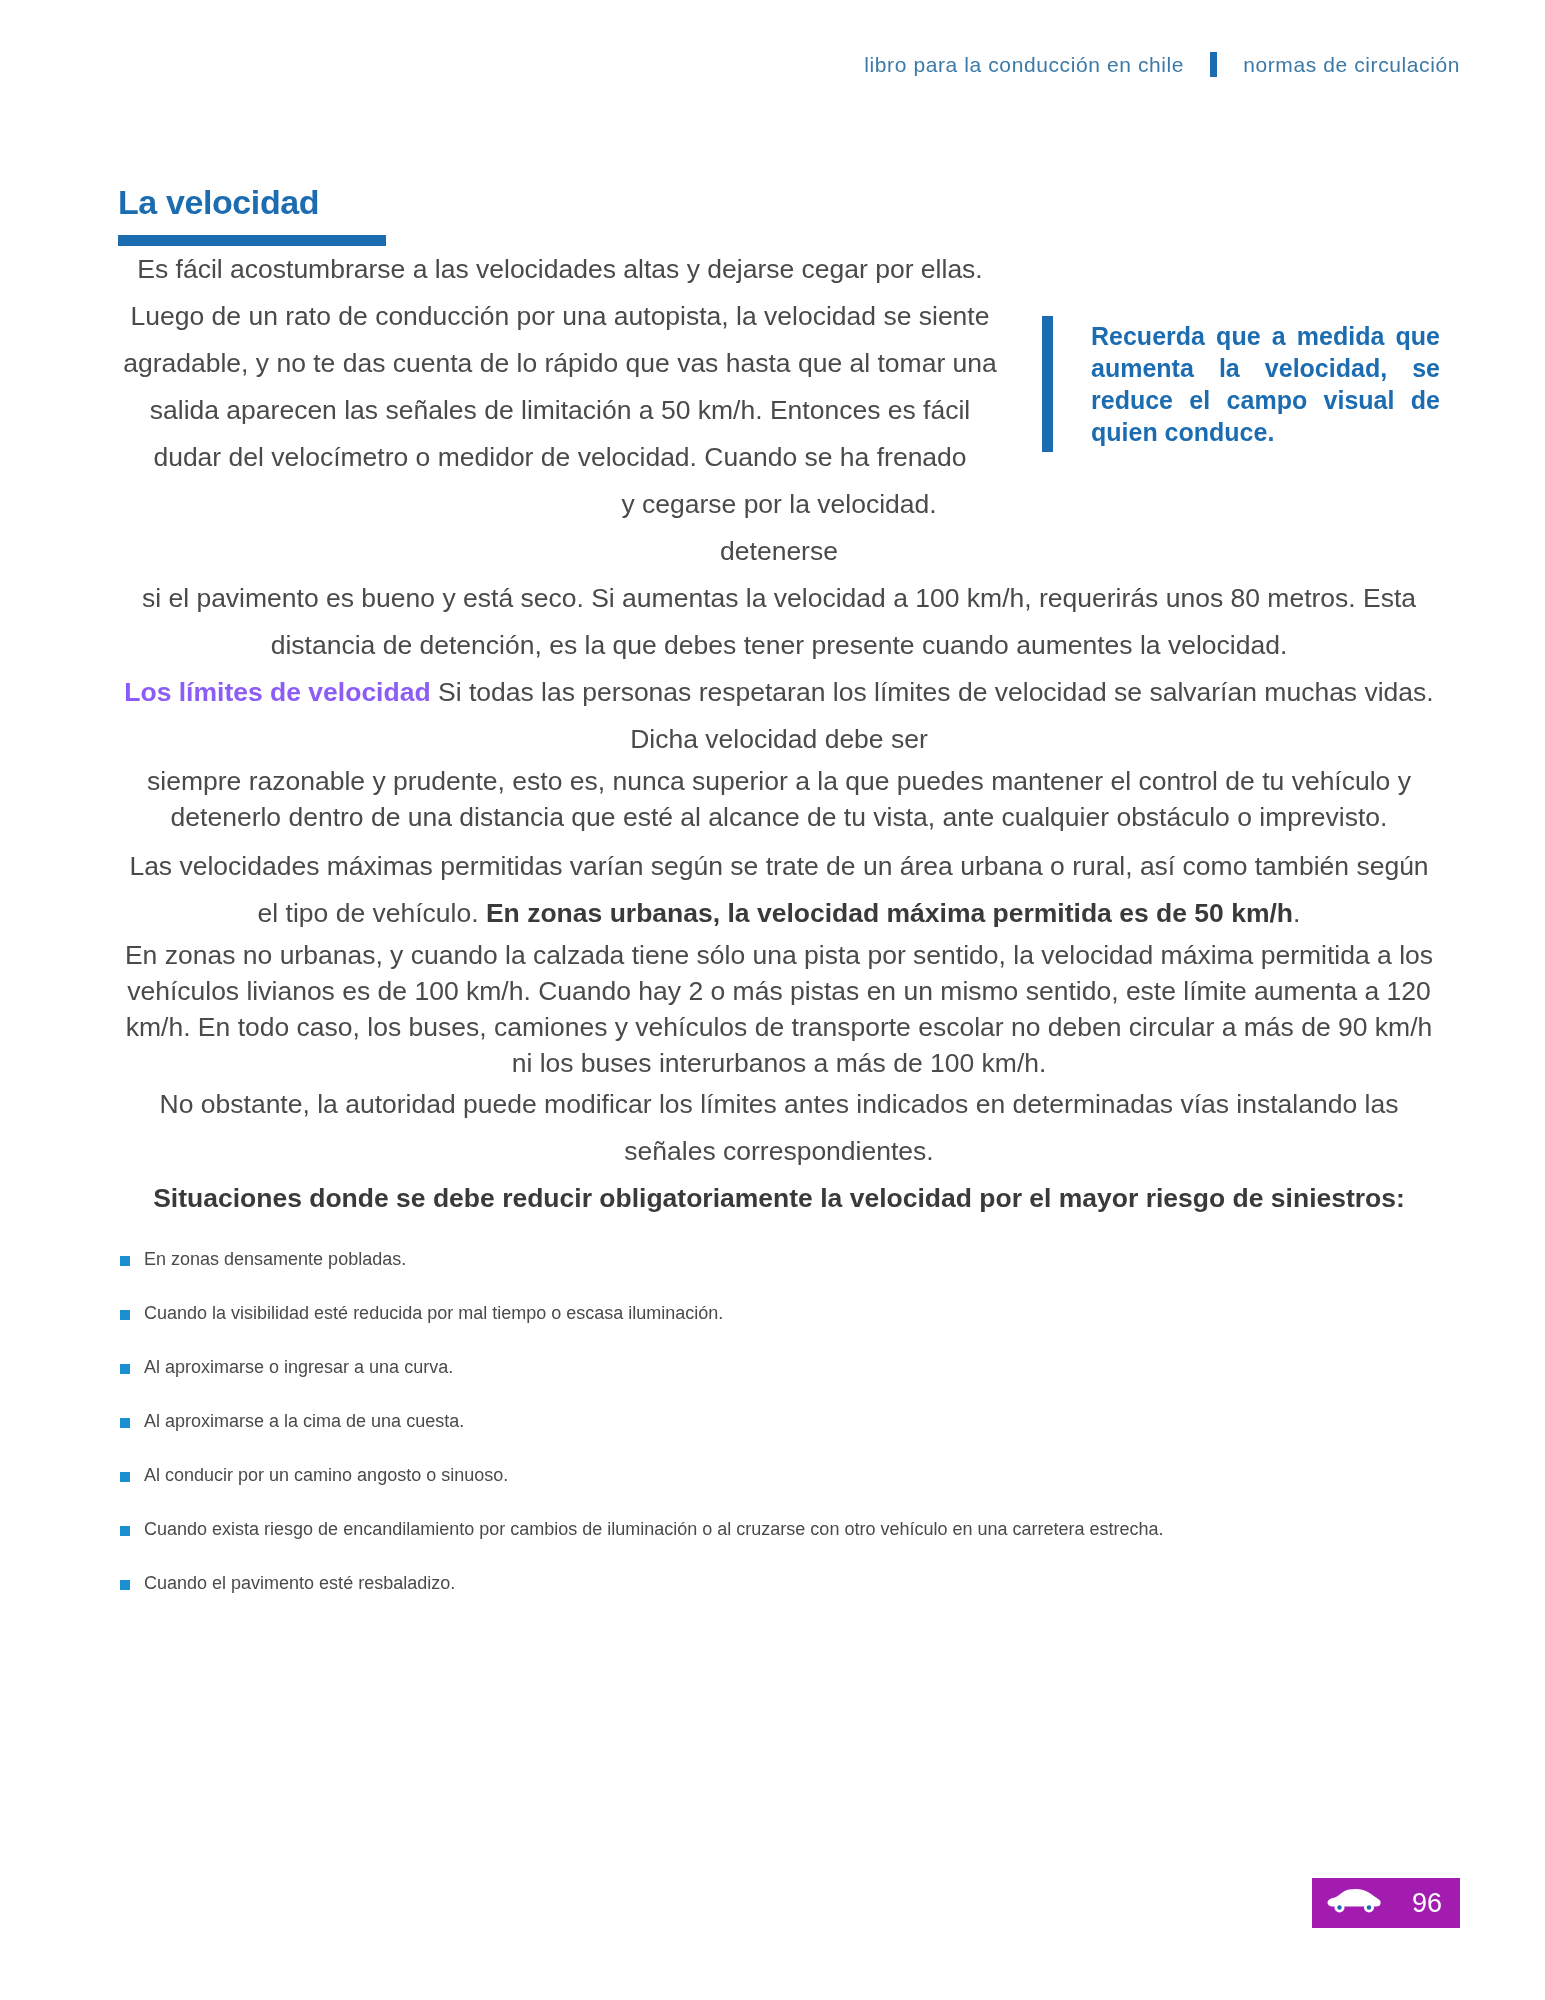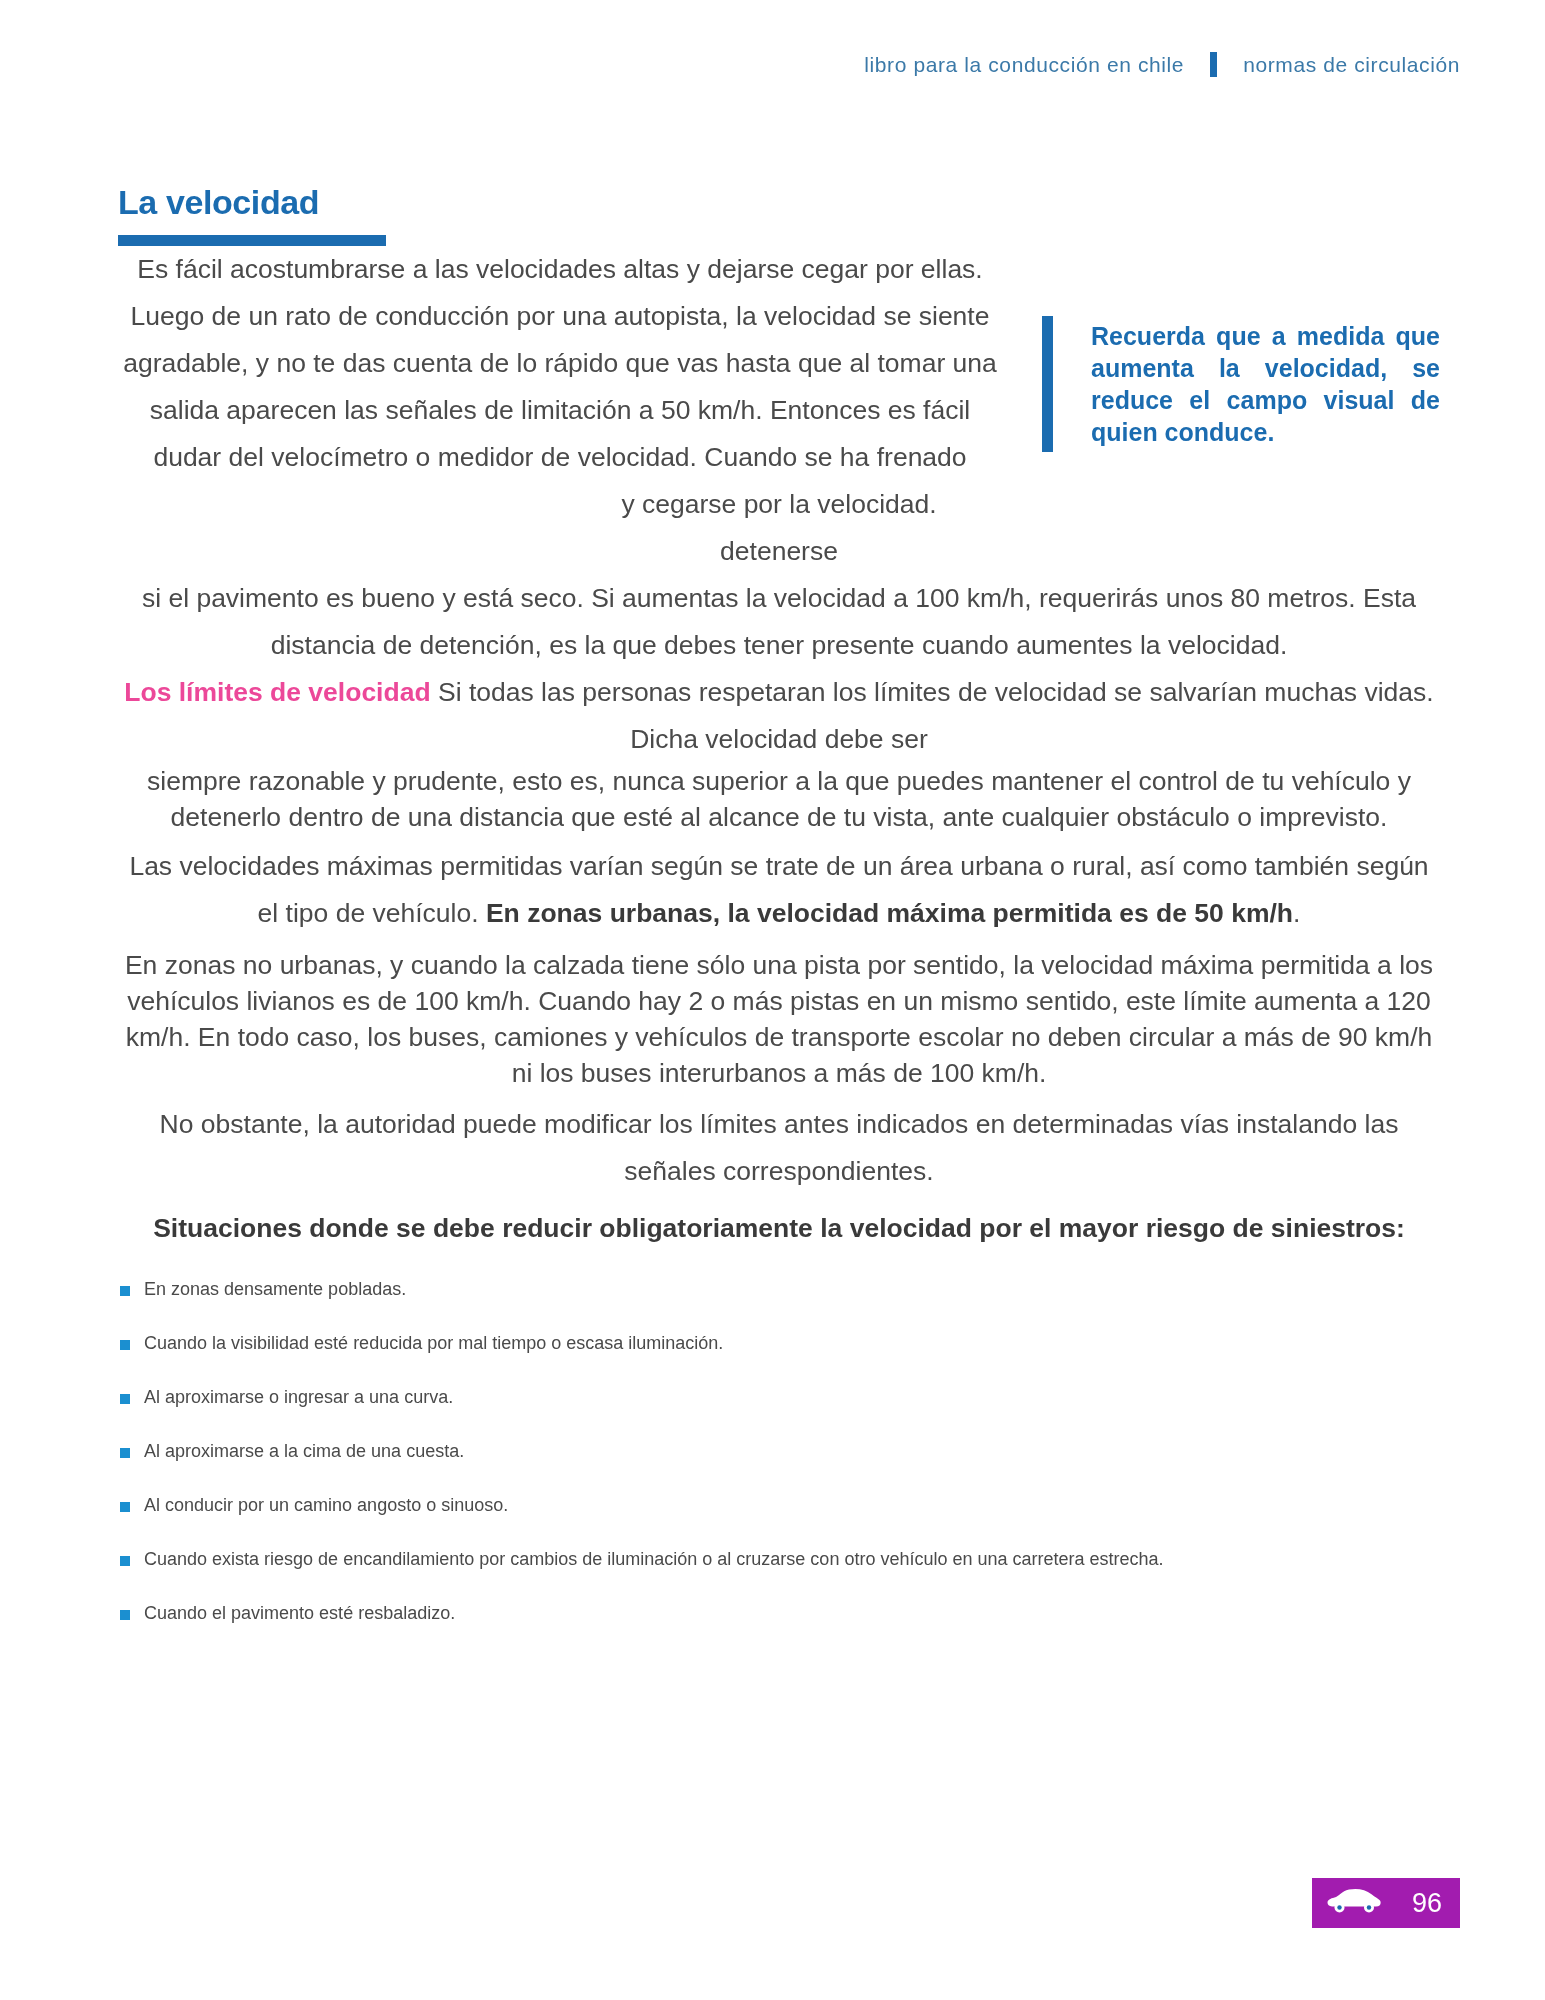--- a/index.html
+++ b/index.html
@@ -65,29 +65,29 @@
   p.body-text {
     margin: 0;
     font-size: 26.5px;
     line-height: 47px;
     color: #4a4a4a;
     font-family: "Liberation Sans Narrow", "Liberation Sans", sans-serif;
     font-stretch: condensed;
     text-align: center;
   }
   p.tight { line-height: 36px; }
-  p.gap-sm { margin-top: 10px; }
+  p.gap-sm { }
   p.gap-md { margin-top: 8px; }
 
   .justify { text-align: justify; }
 
   b.strong { font-weight: bold; color: #3a3a3a; }
   span.lead-in {
     font-weight: bold;
-    color: #ec4899;
+    color: #8b5cf6;
   }
 
   
   .intro-wrap { position: relative; }
   .callout {
     float: right;
     width: 398px;
     margin: 70px 0 14px 40px;
     padding: 4px 0 4px 38px;
     border-left: 11px solid #1b6cb0;

